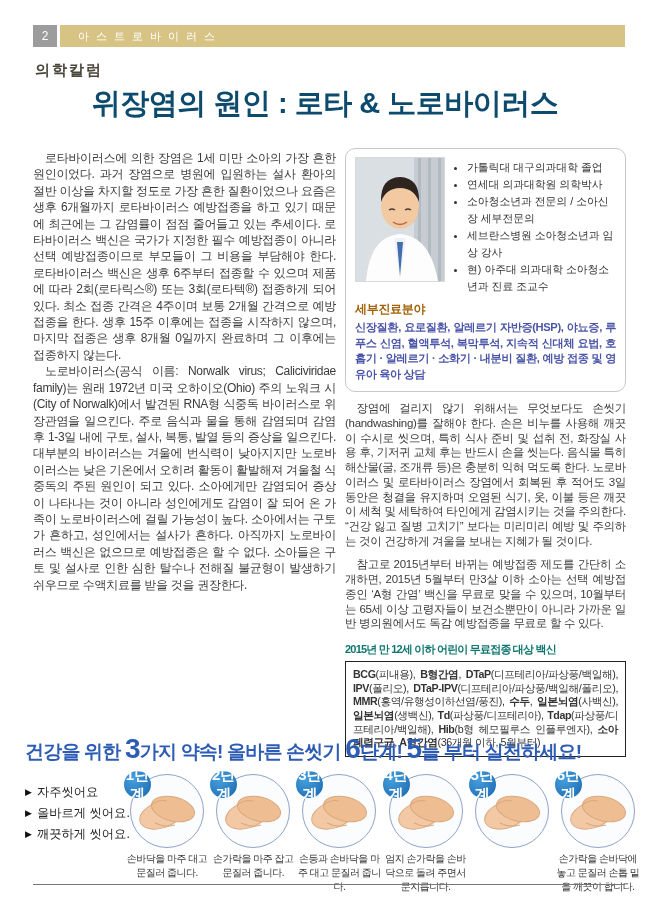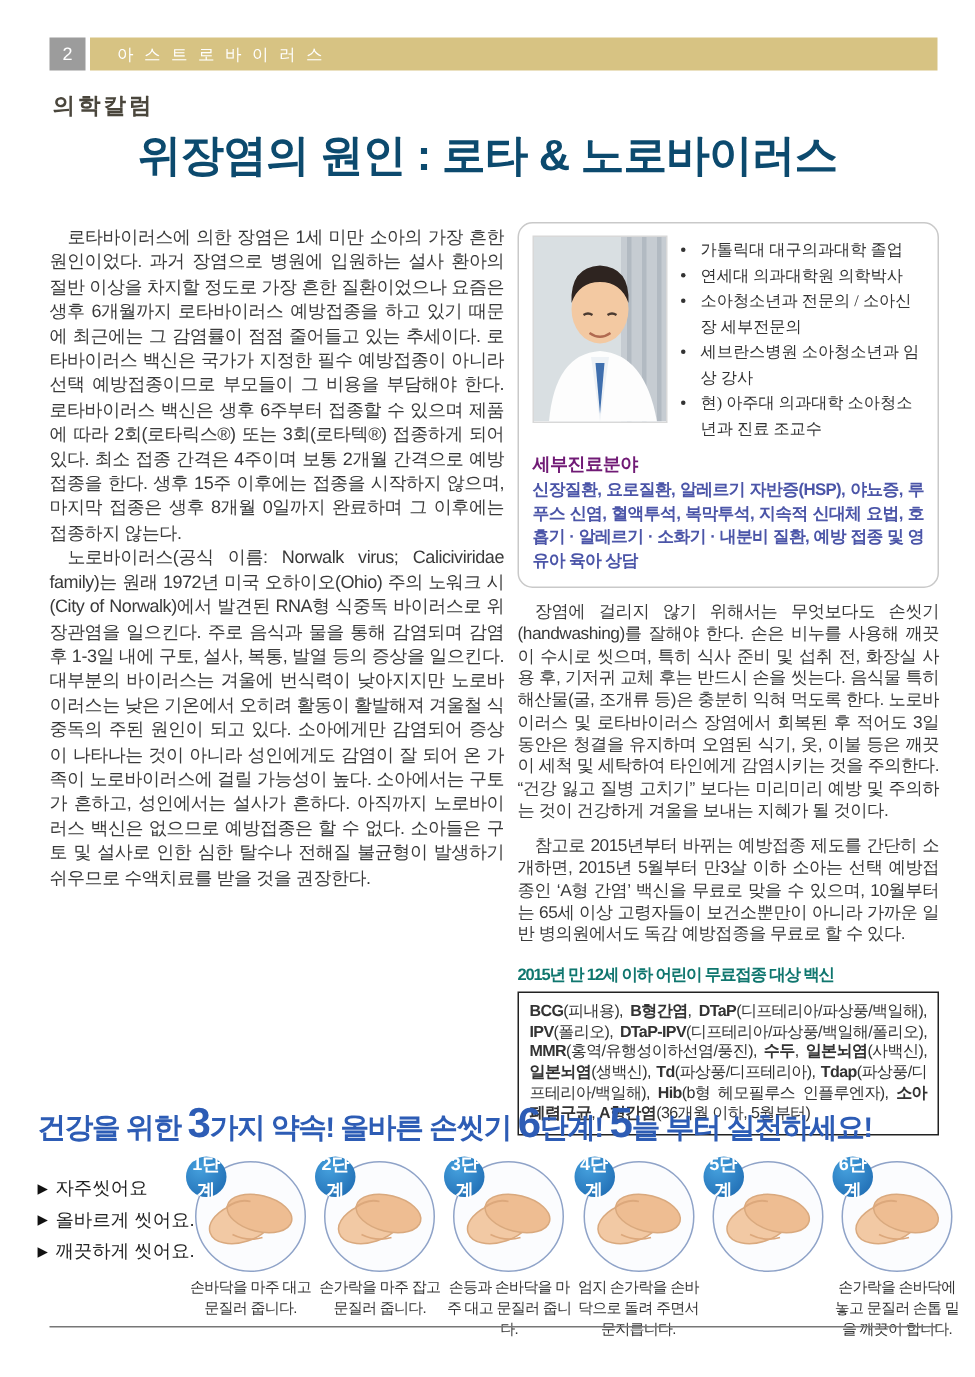--- a/index.html
+++ b/index.html
@@ -18,43 +18,43 @@
   
   .col-left{position:absolute;left:33px;top:150px;width:303px;font-size:12px;line-height:16.4px;
             text-align:justify;color:#3a3a3a;letter-spacing:-0.3px;}
   .col-left p{margin:0;text-indent:1em;}
   
   .col-right{position:absolute;left:345px;top:148px;width:281px;}
   .card{border:1.5px solid #c9c9c9;border-radius:10px;padding:8px 9px 9px 9px;background:#fff;}
   .card-top{display:flex;gap:9px;}
   .photo{flex:0 0 88px;height:123px;border:1px solid #d8d8d8;overflow:hidden;}
   .photo svg{display:block;}
-  .bullets{list-style:disc;margin:2px 0 0 0;padding-left:13px;font-size:10.8px;line-height:17px;color:#333;font-family:Liberation Serif, serif;}
+  .bullets{list-style:disc;margin:2px 0 0 0;padding-left:13px;font-size:10.8px;line-height:17px;color:#333;}
   .bullets li{margin:0;}
-  .spec-label{margin-top:6px;font-size:12px;font-weight:700;color:#701a75;letter-spacing:-0.3px;}
+  .spec-label{margin-top:6px;font-size:12px;font-weight:700;color:#a16207;letter-spacing:-0.3px;}
   .spec-text{margin-top:2px;font-size:11.2px;line-height:15.6px;font-weight:600;color:#4b55a8;
              text-align:justify;letter-spacing:-0.4px;}
   .col-right .body p{margin:9px 0 0 0;font-size:11.5px;line-height:14.7px;text-align:justify;
                      color:#3a3a3a;letter-spacing:-0.3px;text-indent:1em;}
   .vax-title{margin-top:11px;font-size:11px;font-weight:700;color:#0f766e;letter-spacing:-0.8px;}
   .vax-box{margin-top:4px;border:1.5px solid #222;padding:6px 7px;font-size:10.7px;line-height:13.7px;
            color:#333;text-align:justify;letter-spacing:-0.4px;}
   .vax-box .b{font-weight:700;}
   
   .footer{position:absolute;left:25px;top:733px;width:615px;}
   .banner{font-size:19px;font-weight:800;color:#2d5cb5;letter-spacing:-0.8px;white-space:nowrap;}
   .banner .big{font-size:28px;font-weight:700;}
   .footer-row{display:flex;margin-top:9px;}
   .promises{width:100px;padding-top:8px;}
   .promise{font-size:12.3px;line-height:21px;color:#222;white-space:nowrap;}
   .promise .tri{font-size:9px;margin-right:5px;color:#111;vertical-align:1px;}
   .steps{flex:1;display:flex;justify-content:space-between;}
   .step{width:84px;position:relative;text-align:center;}
   .badge{position:absolute;left:-1px;top:-3px;width:27px;height:27px;border-radius:50%;
-         background:radial-gradient(circle at 35% 30%,#45a0dd,#1a65ad);color:#fff;font-size:12px;
+         background:radial-gradient(circle at 35% 30%,#45a0dd,#1a65ad);color:#fff;font-size:15px;
          display:flex;align-items:center;justify-content:center;z-index:2;font-weight:700;}
   .circle{width:72px;height:72px;border-radius:50%;border:1px solid #8fa3c8;background:#fbfcfe;
           margin:0 auto;overflow:hidden;}
   .caption{margin-top:4px;font-size:10px;line-height:14px;color:#333;letter-spacing:-0.5px;}
   .bottom-rule{position:absolute;left:33px;right:25px;top:884px;border-top:1px solid #777;}
 </style>
 </head>
 <body>
 
 <div class="page">

